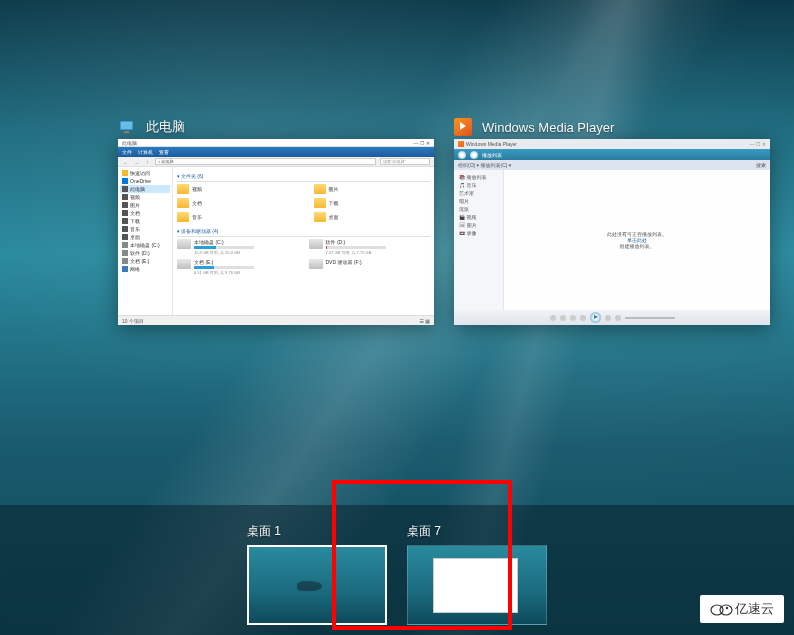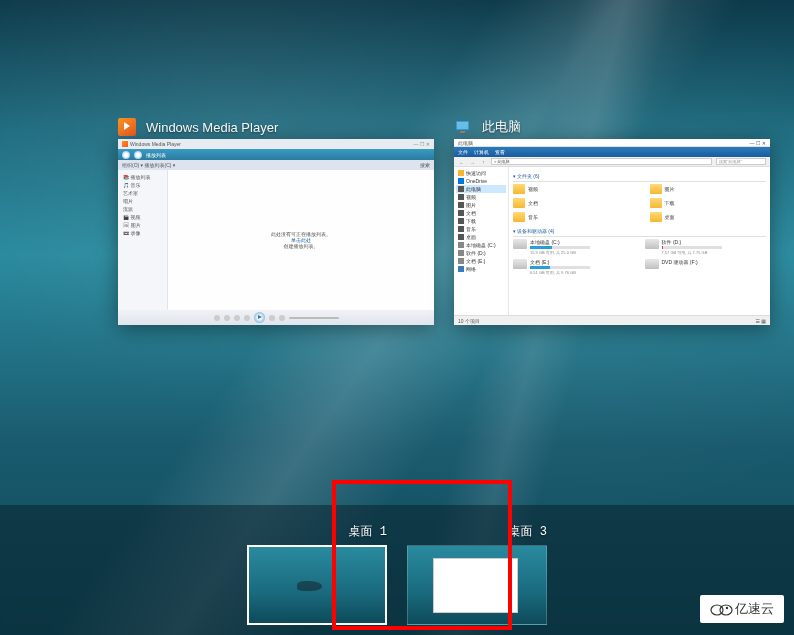--- a/index.html
+++ b/index.html
@@ -356,25 +356,24 @@
       padding-bottom: 10px;
       justify-content: center;
       gap: 20px;
     }
     .desktop-item {
       display: flex;
       flex-direction: column;
     }
     .desktop-label-row {
       display: flex;
-      justify-content: flex-end;
+      justify-content: flex-start;
       align-items: center;
       padding-right: 0;
       position: relative;
-      font-family: Liberation Mono, monospace;
     }
     .desktop-label {
       color: #fff;
       font-size: 12px;
       margin-bottom: 5px;
       text-shadow: 0 1px 2px rgba(0,0,0,0.5);
     }
     .desktop-close {
       width: 26px;
       height: 26px;
@@ -448,20 +447,181 @@
       height: 12px;
       position: relative;
     }
   </style>
 </head>
 <body>
 
 <div class="wallpaper-overlay"></div>
 
 <div class="task-windows">
+
+  <div class="task-window">
+    <div class="task-window-header">
+      <div class="task-icon pc-icon">
+        <svg width="18" height="18" viewBox="0 0 18 18">
+          <rect x="2" y="3" width="13" height="9" fill="#3a9bd4" rx="1"></rect>
+          <rect x="3" y="4" width="11" height="7" fill="#6ac0e8"></rect>
+          <rect x="6" y="13" width="5" height="2" fill="#888"></rect>
+          <rect x="4" y="15" width="9" height="1" fill="#666"></rect>
+        </svg>
+      </div>
+      <div class="task-title">此电脑</div>
+    </div>
+    <div class="task-preview explorer-window">
+      <div class="ex-titlebar">
+        <span>此电脑</span>
+        <span>—  ☐  ✕</span>
+      </div>
+      <div class="ex-menubar">
+        <span>文件</span>
+        <span>计算机</span>
+        <span>查看</span>
+      </div>
+      <div class="ex-addressbar">
+        <div class="ex-nav-btn">←</div>
+        <div class="ex-nav-btn">→</div>
+        <div class="ex-nav-btn">↑</div>
+        <div class="ex-address">&gt; 此电脑</div>
+        <div class="ex-search" title="搜索&quot;此电脑&quot;">搜索"此电脑"</div>
+      </div>
+      <div class="ex-body">
+        <div class="ex-sidebar" id="ex-sidebar">
+            <div class="ex-side-item">
+              <div class="ex-side-icon" style="background: rgb(247, 183, 49);"></div>
+              <span>快速访问</span>
+            </div>
+            <div class="ex-side-item">
+              <div class="ex-side-icon" style="background: rgb(0, 120, 215);"></div>
+              <span>OneDrive</span>
+            </div>
+            <div class="ex-side-item selected">
+              <div class="ex-side-icon" style="background: rgb(85, 85, 85);"></div>
+              <span>此电脑</span>
+            </div>
+            <div class="ex-side-item">
+              <div class="ex-side-icon" style="background: rgb(85, 85, 85);"></div>
+              <span>视频</span>
+            </div>
+            <div class="ex-side-item">
+              <div class="ex-side-icon" style="background: rgb(85, 85, 85);"></div>
+              <span>图片</span>
+            </div>
+            <div class="ex-side-item">
+              <div class="ex-side-icon" style="background: rgb(85, 85, 85);"></div>
+              <span>文档</span>
+            </div>
+            <div class="ex-side-item">
+              <div class="ex-side-icon" style="background: rgb(85, 85, 85);"></div>
+              <span>下载</span>
+            </div>
+            <div class="ex-side-item">
+              <div class="ex-side-icon" style="background: rgb(85, 85, 85);"></div>
+              <span>音乐</span>
+            </div>
+            <div class="ex-side-item">
+              <div class="ex-side-icon" style="background: rgb(85, 85, 85);"></div>
+              <span>桌面</span>
+            </div>
+            <div class="ex-side-item">
+              <div class="ex-side-icon" style="background: rgb(136, 136, 136);"></div>
+              <span>本地磁盘 (C:)</span>
+            </div>
+            <div class="ex-side-item">
+              <div class="ex-side-icon" style="background: rgb(136, 136, 136);"></div>
+              <span>软件 (D:)</span>
+            </div>
+            <div class="ex-side-item">
+              <div class="ex-side-icon" style="background: rgb(136, 136, 136);"></div>
+              <span>文档 (E:)</span>
+            </div>
+            <div class="ex-side-item">
+              <div class="ex-side-icon" style="background: rgb(58, 123, 190);"></div>
+              <span>网络</span>
+            </div>
+          </div>
+        <div class="ex-content">
+          <div class="ex-section-header">▾ 文件夹 (6)</div>
+          <div class="ex-folders" id="ex-folders">
+              <div class="ex-folder">
+                <div class="ex-folder-icon"></div>
+                <span class="ex-folder-label">视频</span>
+              </div>
+              <div class="ex-folder">
+                <div class="ex-folder-icon"></div>
+                <span class="ex-folder-label">图片</span>
+              </div>
+              <div class="ex-folder">
+                <div class="ex-folder-icon"></div>
+                <span class="ex-folder-label">文档</span>
+              </div>
+              <div class="ex-folder">
+                <div class="ex-folder-icon"></div>
+                <span class="ex-folder-label">下载</span>
+              </div>
+              <div class="ex-folder">
+                <div class="ex-folder-icon"></div>
+                <span class="ex-folder-label">音乐</span>
+              </div>
+              <div class="ex-folder">
+                <div class="ex-folder-icon"></div>
+                <span class="ex-folder-label">桌面</span>
+              </div>
+            </div>
+          <div class="ex-section-header">▾ 设备和驱动器 (4)</div>
+          <div class="ex-drives" id="ex-drives">
+              <div class="ex-drive">
+                <div class="ex-drive-icon"></div>
+                <div class="ex-drive-info">
+                  <div class="ex-drive-label">本地磁盘 (C:)</div>
+                  <div class="ex-drive-bar">
+                    <div class="ex-drive-bar-fill " style="width:36%"></div>
+                  </div>
+                  <div class="ex-drive-sub">15.9 GB 可用, 共 25.0 GB</div>
+                </div>
+              </div>
+              <div class="ex-drive">
+                <div class="ex-drive-icon"></div>
+                <div class="ex-drive-info">
+                  <div class="ex-drive-label">软件 (D:)</div>
+                  <div class="ex-drive-bar">
+                    <div class="ex-drive-bar-fill red" style="width:3%"></div>
+                  </div>
+                  <div class="ex-drive-sub">7.57 GB 可用, 共 7.75 GB</div>
+                </div>
+              </div>
+              <div class="ex-drive">
+                <div class="ex-drive-icon"></div>
+                <div class="ex-drive-info">
+                  <div class="ex-drive-label">文档 (E:)</div>
+                  <div class="ex-drive-bar">
+                    <div class="ex-drive-bar-fill " style="width:33%"></div>
+                  </div>
+                  <div class="ex-drive-sub">6.51 GB 可用, 共 9.76 GB</div>
+                </div>
+              </div>
+              <div class="ex-drive">
+                <div class="ex-drive-icon"></div>
+                <div class="ex-drive-info">
+                  <div class="ex-drive-label">DVD 驱动器 (F:)</div>
+                  <div class="ex-drive-sub"></div>
+                </div>
+              </div>
+            </div>
+        </div>
+      </div>
+      <div class="ex-statusbar">
+        <span>10 个项目</span>
+        <span>☰ ▦</span>
+      </div>
+    </div>
+  </div>
 
   <div class="task-window">
     <div class="task-window-header">
       <div class="task-icon wmp-icon"></div>
       <div class="task-title">Windows Media Player</div>
     </div>
     <div class="task-preview wmp-window">
       <div class="wmp-titlebar">
         <div class="wmp-titlebar-left">
           <div class="wmp-mini-icon"></div>
@@ -501,195 +661,34 @@
         <div class="wmp-ctrl"></div>
         <div class="wmp-ctrl"></div>
         <div class="wmp-play-btn"></div>
         <div class="wmp-ctrl"></div>
         <div class="wmp-ctrl"></div>
         <div class="wmp-slider"></div>
       </div>
     </div>
   </div>
 
-  <div class="task-window">
-    <div class="task-window-header">
-      <div class="task-icon pc-icon">
-        <svg width="18" height="18" viewBox="0 0 18 18">
-          <rect x="2" y="3" width="13" height="9" fill="#3a9bd4" rx="1"></rect>
-          <rect x="3" y="4" width="11" height="7" fill="#6ac0e8"></rect>
-          <rect x="6" y="13" width="5" height="2" fill="#888"></rect>
-          <rect x="4" y="15" width="9" height="1" fill="#666"></rect>
-        </svg>
-      </div>
-      <div class="task-title">此电脑</div>
-    </div>
-    <div class="task-preview explorer-window">
-      <div class="ex-titlebar">
-        <span>此电脑</span>
-        <span>—  ☐  ✕</span>
-      </div>
-      <div class="ex-menubar">
-        <span>文件</span>
-        <span>计算机</span>
-        <span>查看</span>
-      </div>
-      <div class="ex-addressbar">
-        <div class="ex-nav-btn">←</div>
-        <div class="ex-nav-btn">→</div>
-        <div class="ex-nav-btn">↑</div>
-        <div class="ex-address">&gt; 此电脑</div>
-        <div class="ex-search" title="搜索&quot;此电脑&quot;">搜索"此电脑"</div>
-      </div>
-      <div class="ex-body">
-        <div class="ex-sidebar" id="ex-sidebar">
-            <div class="ex-side-item">
-              <div class="ex-side-icon" style="background: rgb(247, 183, 49);"></div>
-              <span>快速访问</span>
-            </div>
-            <div class="ex-side-item">
-              <div class="ex-side-icon" style="background: rgb(0, 120, 215);"></div>
-              <span>OneDrive</span>
-            </div>
-            <div class="ex-side-item selected">
-              <div class="ex-side-icon" style="background: rgb(85, 85, 85);"></div>
-              <span>此电脑</span>
-            </div>
-            <div class="ex-side-item">
-              <div class="ex-side-icon" style="background: rgb(85, 85, 85);"></div>
-              <span>视频</span>
-            </div>
-            <div class="ex-side-item">
-              <div class="ex-side-icon" style="background: rgb(85, 85, 85);"></div>
-              <span>图片</span>
-            </div>
-            <div class="ex-side-item">
-              <div class="ex-side-icon" style="background: rgb(85, 85, 85);"></div>
-              <span>文档</span>
-            </div>
-            <div class="ex-side-item">
-              <div class="ex-side-icon" style="background: rgb(85, 85, 85);"></div>
-              <span>下载</span>
-            </div>
-            <div class="ex-side-item">
-              <div class="ex-side-icon" style="background: rgb(85, 85, 85);"></div>
-              <span>音乐</span>
-            </div>
-            <div class="ex-side-item">
-              <div class="ex-side-icon" style="background: rgb(85, 85, 85);"></div>
-              <span>桌面</span>
-            </div>
-            <div class="ex-side-item">
-              <div class="ex-side-icon" style="background: rgb(136, 136, 136);"></div>
-              <span>本地磁盘 (C:)</span>
-            </div>
-            <div class="ex-side-item">
-              <div class="ex-side-icon" style="background: rgb(136, 136, 136);"></div>
-              <span>软件 (D:)</span>
-            </div>
-            <div class="ex-side-item">
-              <div class="ex-side-icon" style="background: rgb(136, 136, 136);"></div>
-              <span>文档 (E:)</span>
-            </div>
-            <div class="ex-side-item">
-              <div class="ex-side-icon" style="background: rgb(58, 123, 190);"></div>
-              <span>网络</span>
-            </div>
-          </div>
-        <div class="ex-content">
-          <div class="ex-section-header">▾ 文件夹 (6)</div>
-          <div class="ex-folders" id="ex-folders">
-              <div class="ex-folder">
-                <div class="ex-folder-icon"></div>
-                <span class="ex-folder-label">视频</span>
-              </div>
-              <div class="ex-folder">
-                <div class="ex-folder-icon"></div>
-                <span class="ex-folder-label">图片</span>
-              </div>
-              <div class="ex-folder">
-                <div class="ex-folder-icon"></div>
-                <span class="ex-folder-label">文档</span>
-              </div>
-              <div class="ex-folder">
-                <div class="ex-folder-icon"></div>
-                <span class="ex-folder-label">下载</span>
-              </div>
-              <div class="ex-folder">
-                <div class="ex-folder-icon"></div>
-                <span class="ex-folder-label">音乐</span>
-              </div>
-              <div class="ex-folder">
-                <div class="ex-folder-icon"></div>
-                <span class="ex-folder-label">桌面</span>
-              </div>
-            </div>
-          <div class="ex-section-header">▾ 设备和驱动器 (4)</div>
-          <div class="ex-drives" id="ex-drives">
-              <div class="ex-drive">
-                <div class="ex-drive-icon"></div>
-                <div class="ex-drive-info">
-                  <div class="ex-drive-label">本地磁盘 (C:)</div>
-                  <div class="ex-drive-bar">
-                    <div class="ex-drive-bar-fill " style="width:36%"></div>
-                  </div>
-                  <div class="ex-drive-sub">15.9 GB 可用, 共 25.0 GB</div>
-                </div>
-              </div>
-              <div class="ex-drive">
-                <div class="ex-drive-icon"></div>
-                <div class="ex-drive-info">
-                  <div class="ex-drive-label">软件 (D:)</div>
-                  <div class="ex-drive-bar">
-                    <div class="ex-drive-bar-fill red" style="width:3%"></div>
-                  </div>
-                  <div class="ex-drive-sub">7.57 GB 可用, 共 7.75 GB</div>
-                </div>
-              </div>
-              <div class="ex-drive">
-                <div class="ex-drive-icon"></div>
-                <div class="ex-drive-info">
-                  <div class="ex-drive-label">文档 (E:)</div>
-                  <div class="ex-drive-bar">
-                    <div class="ex-drive-bar-fill " style="width:33%"></div>
-                  </div>
-                  <div class="ex-drive-sub">6.51 GB 可用, 共 9.76 GB</div>
-                </div>
-              </div>
-              <div class="ex-drive">
-                <div class="ex-drive-icon"></div>
-                <div class="ex-drive-info">
-                  <div class="ex-drive-label">DVD 驱动器 (F:)</div>
-                  <div class="ex-drive-sub"></div>
-                </div>
-              </div>
-            </div>
-        </div>
-      </div>
-      <div class="ex-statusbar">
-        <span>10 个项目</span>
-        <span>☰ ▦</span>
-      </div>
-    </div>
-  </div>
-
 </div>
 
 <div class="desktop-strip" id="desktop-strip">
     <div class="desktop-item">
       <div class="desktop-label-row">
         <div class="desktop-label">桌面 1</div>
       </div>
       <div class="desktop-thumb active">
         <div class="thumb-diver"></div>
       </div>
     </div>
     <div class="desktop-item">
       <div class="desktop-label-row">
-        <div class="desktop-label">桌面 3</div>
+        <div class="desktop-label">桌面 7</div>
       </div>
       <div class="desktop-thumb">
         <div class="thumb-window" style="left: 25px; top: 12px; width: 85px; height: 55px;"></div>
       </div>
     </div>
   </div>
 
 <div class="highlight-box" id="highlight" style="left: 332px; top: 480px; width: 180px; height: 150px;"></div>
 
 <div class="watermark">

